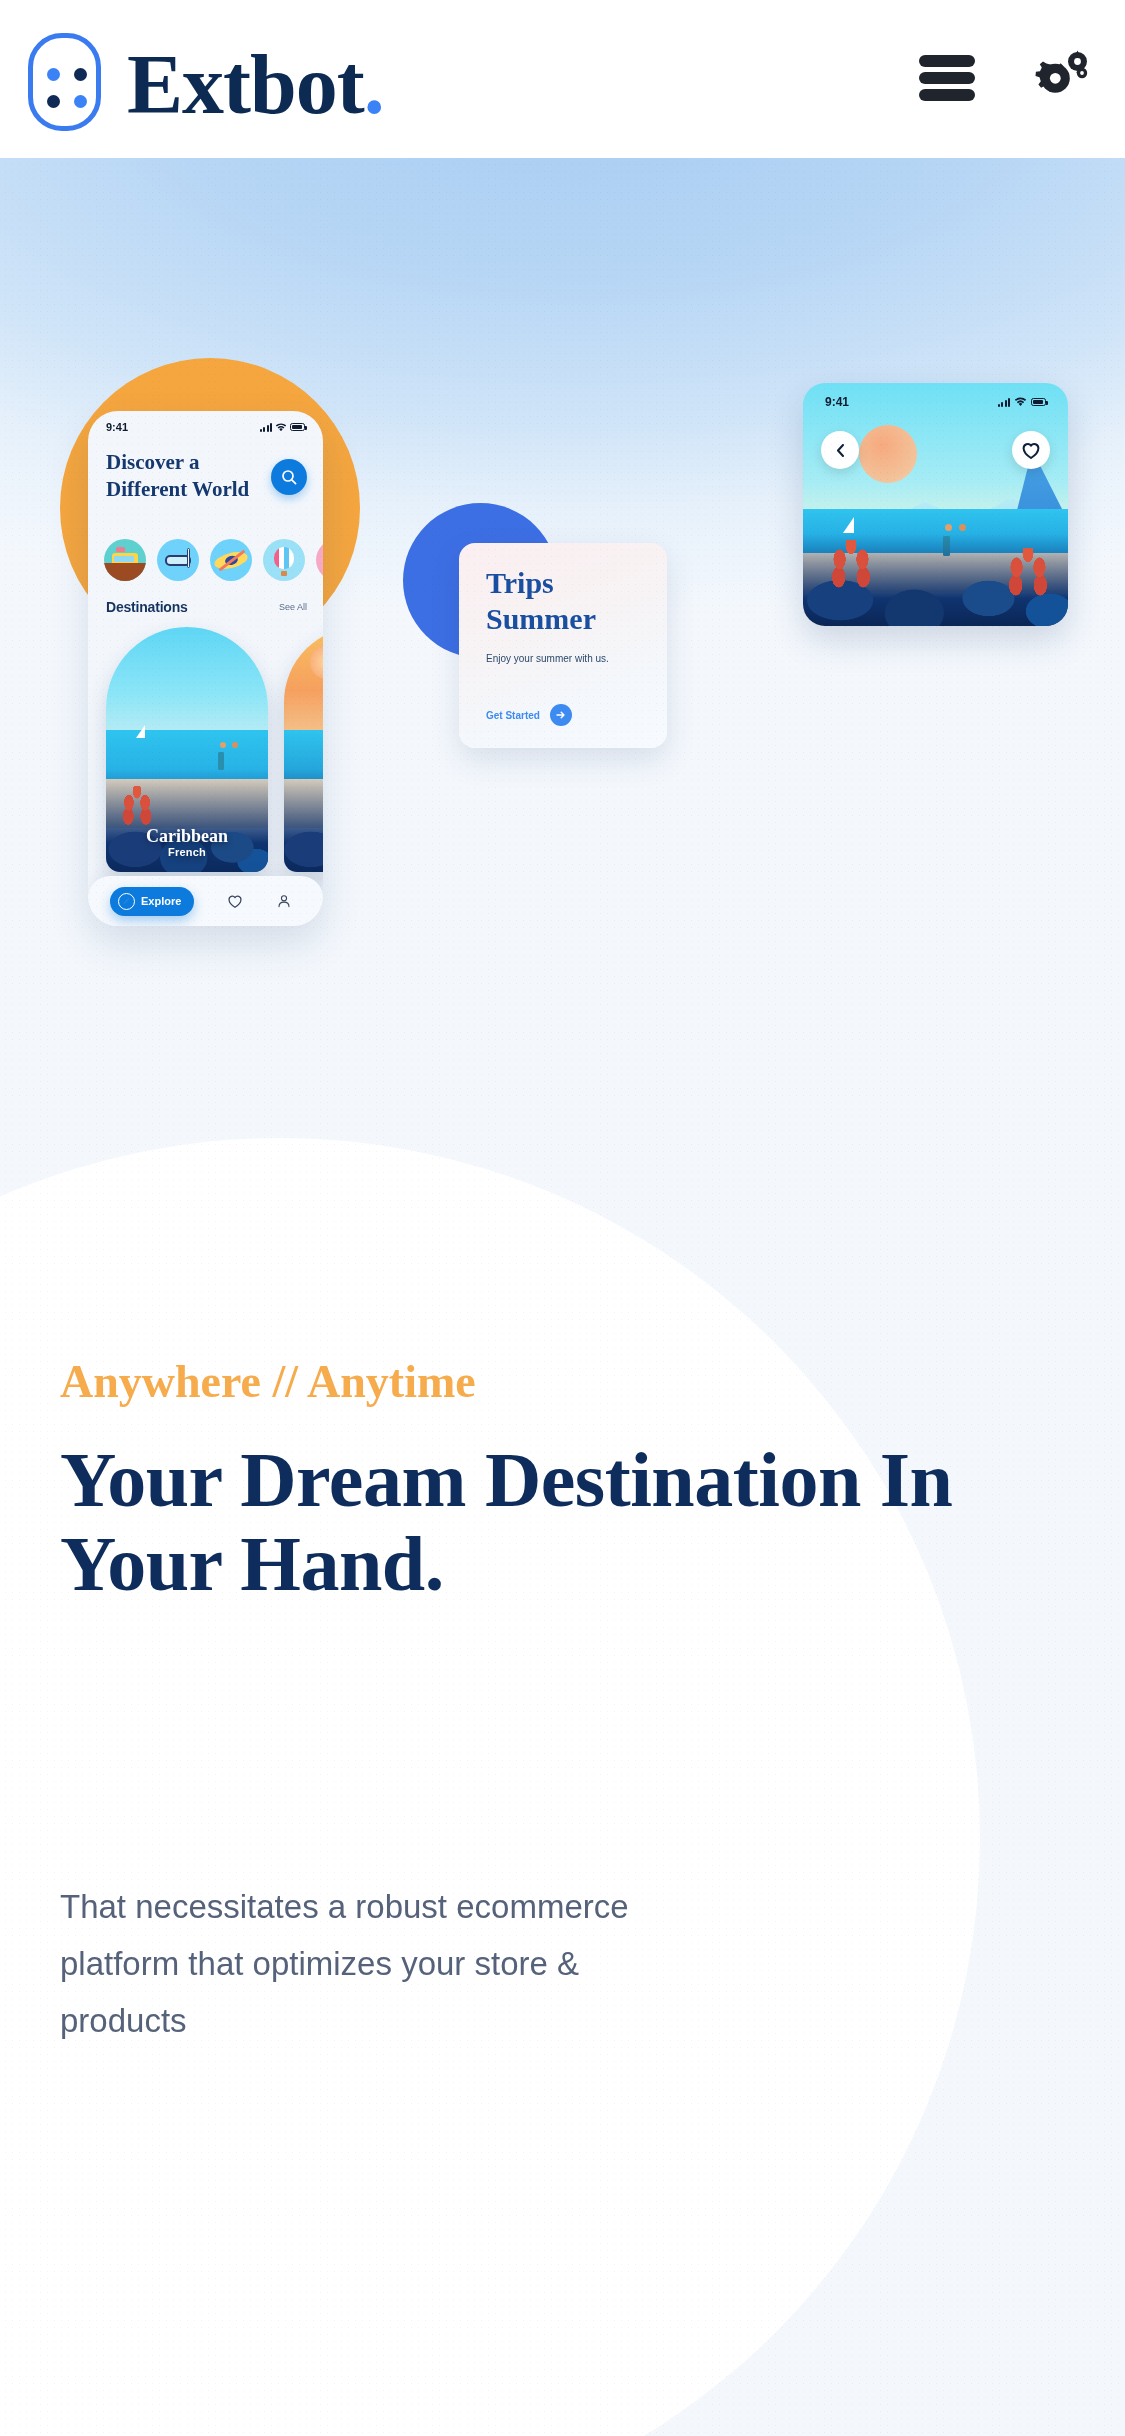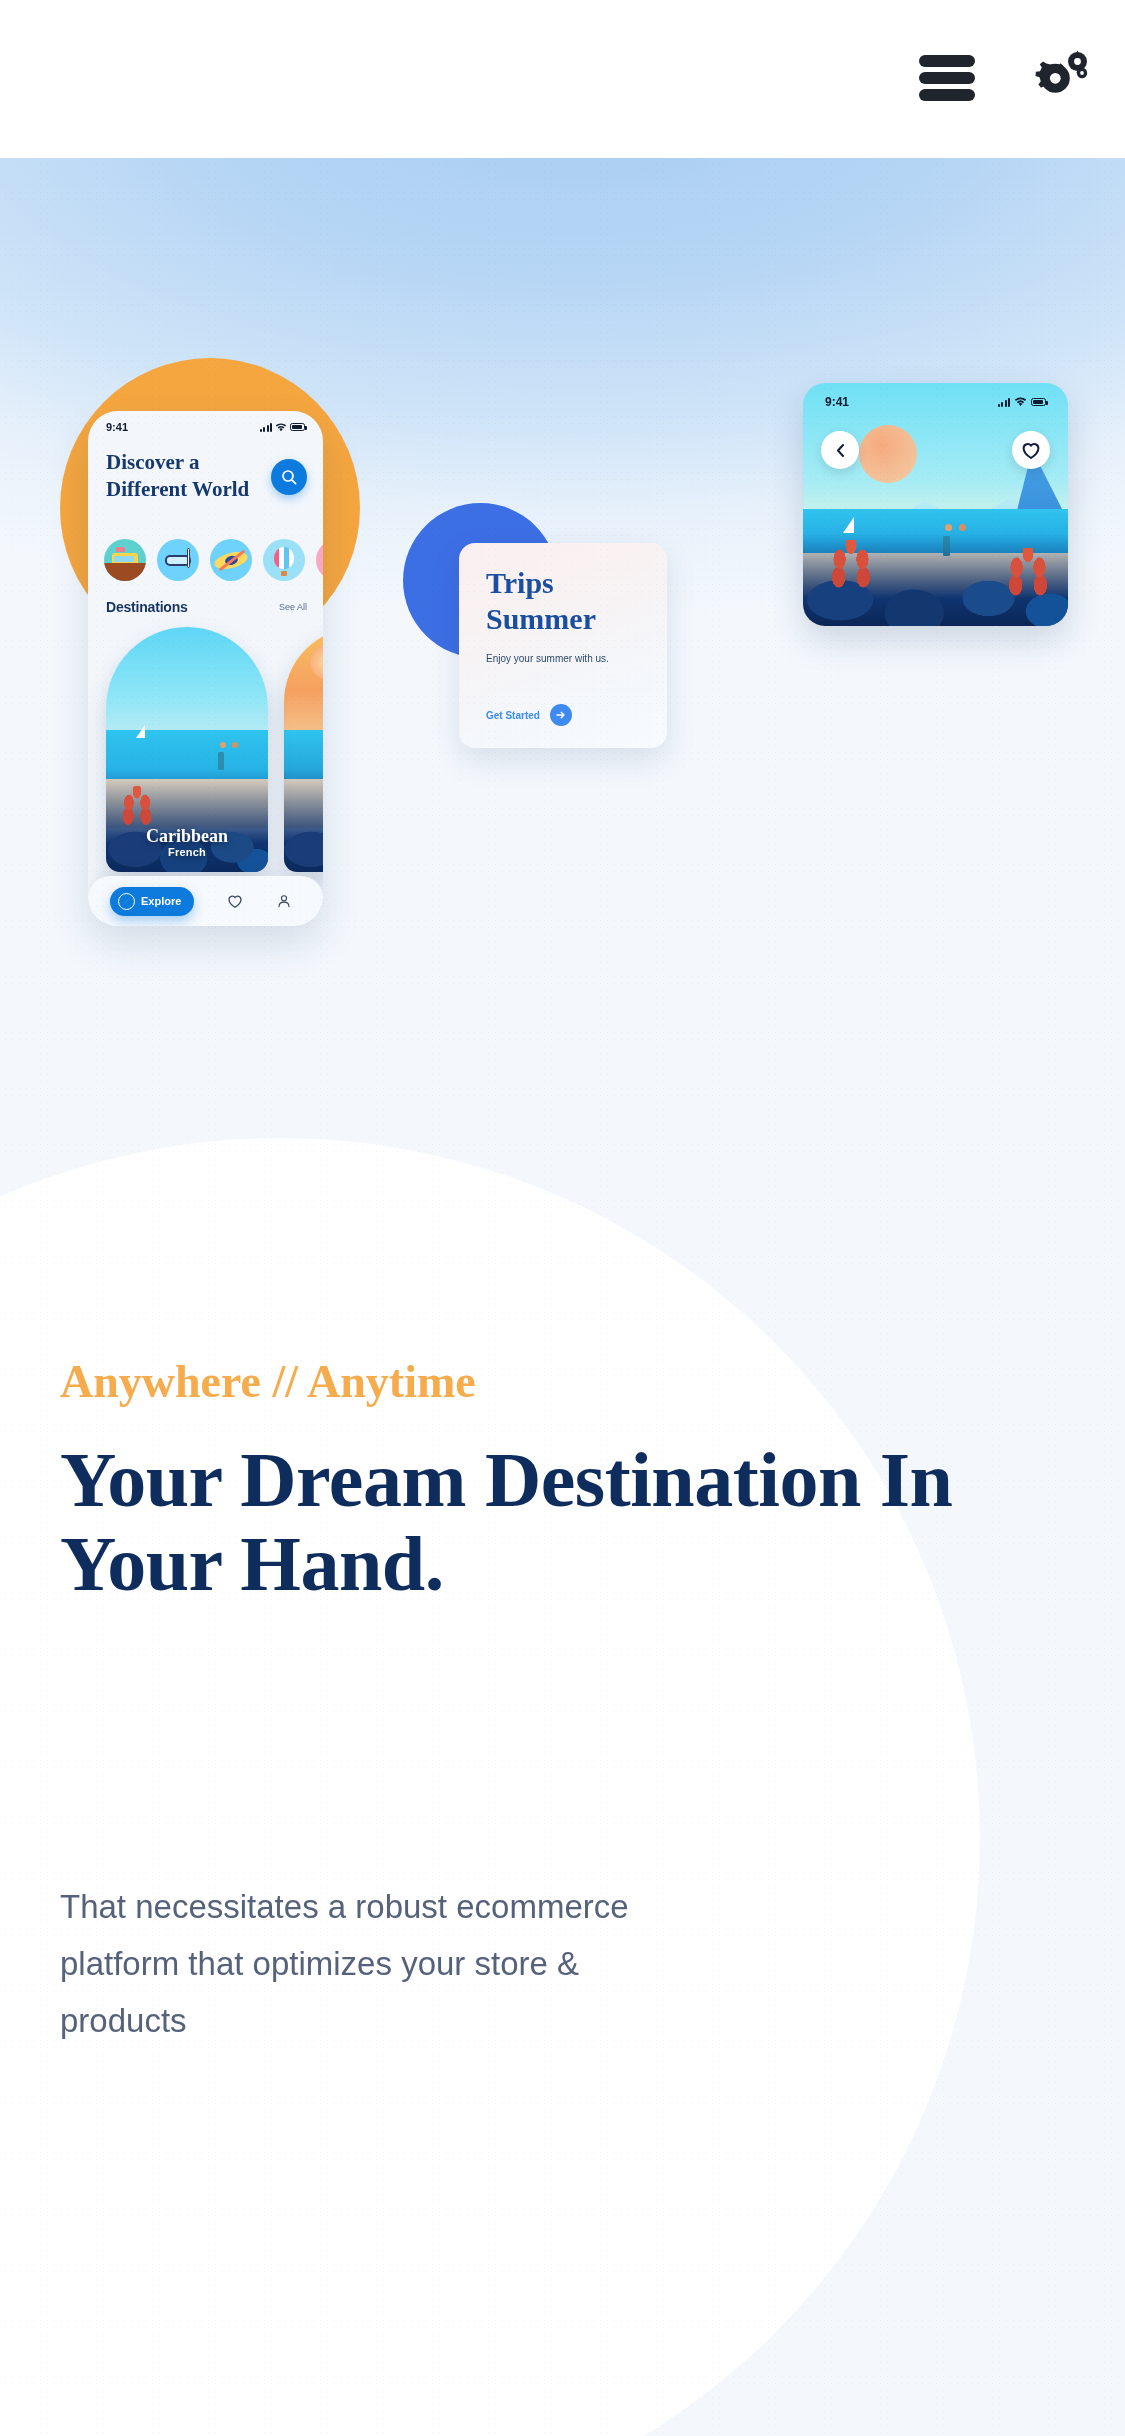--- a/index.html
+++ b/index.html
@@ -365,20 +365,29 @@
     position:absolute;left:60px;top:1720px;width:640px;
     font-size:33px;line-height:57px;color:#55627a;font-weight:400;
   }
 </style>
 </head>
 <body>
 
 <div id="page">
 
   <div class="header">
+    <a class="logo-wrap">
+      <span class="logo-mark">
+        <i class="logo-dot d1"></i>
+          <i class="logo-dot d2"></i>
+        <i class="logo-dot d3"></i>
+          <i class="logo-dot d4"></i>
+      </span>
+      <span class="logo-text"><span>Extbot</span><span class="dot">.</span></span>
+    </a>
 
     <div class="hamburger">
       <span></span>
         <span></span>
         <span></span>
     </div>
 
     <div class="gear-btn">
       <svg viewBox="0 0 72 72" width="72" height="72" aria-hidden="true">
         <g fill="#20242c">

